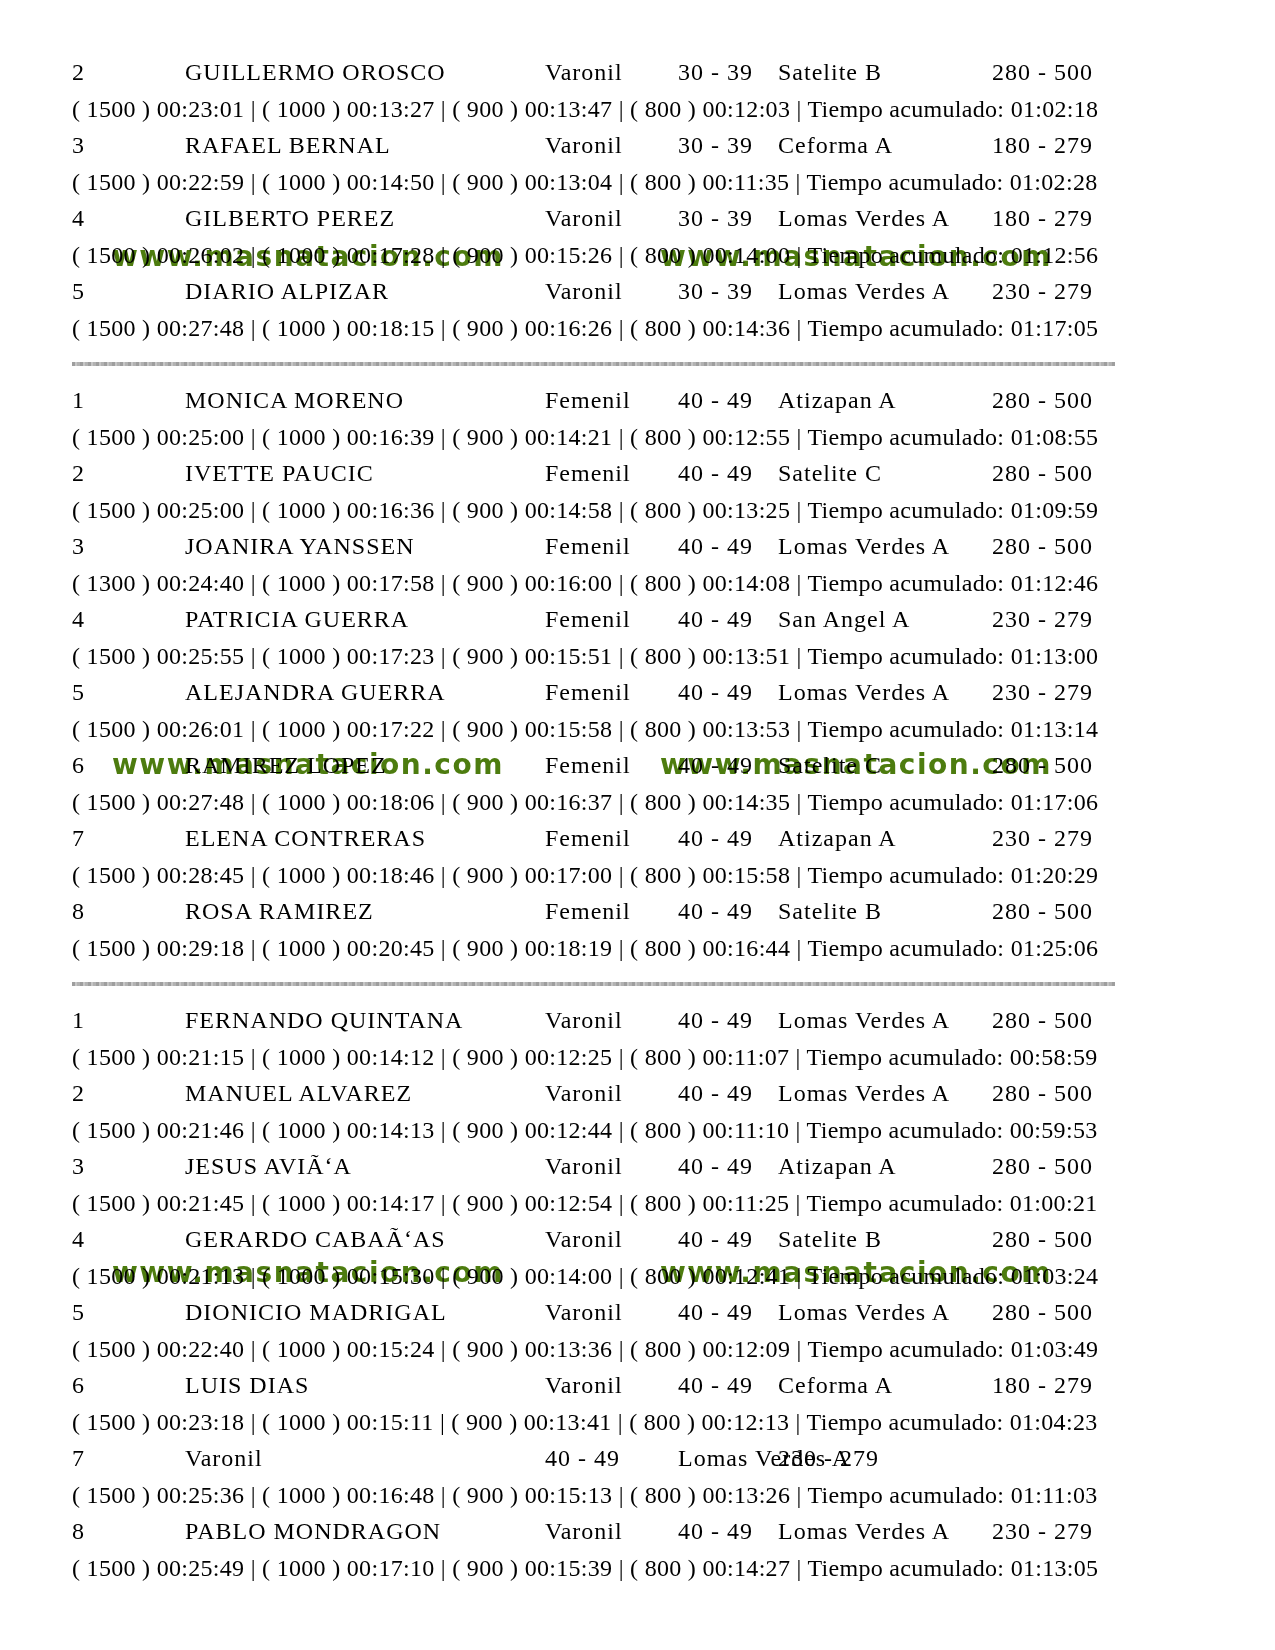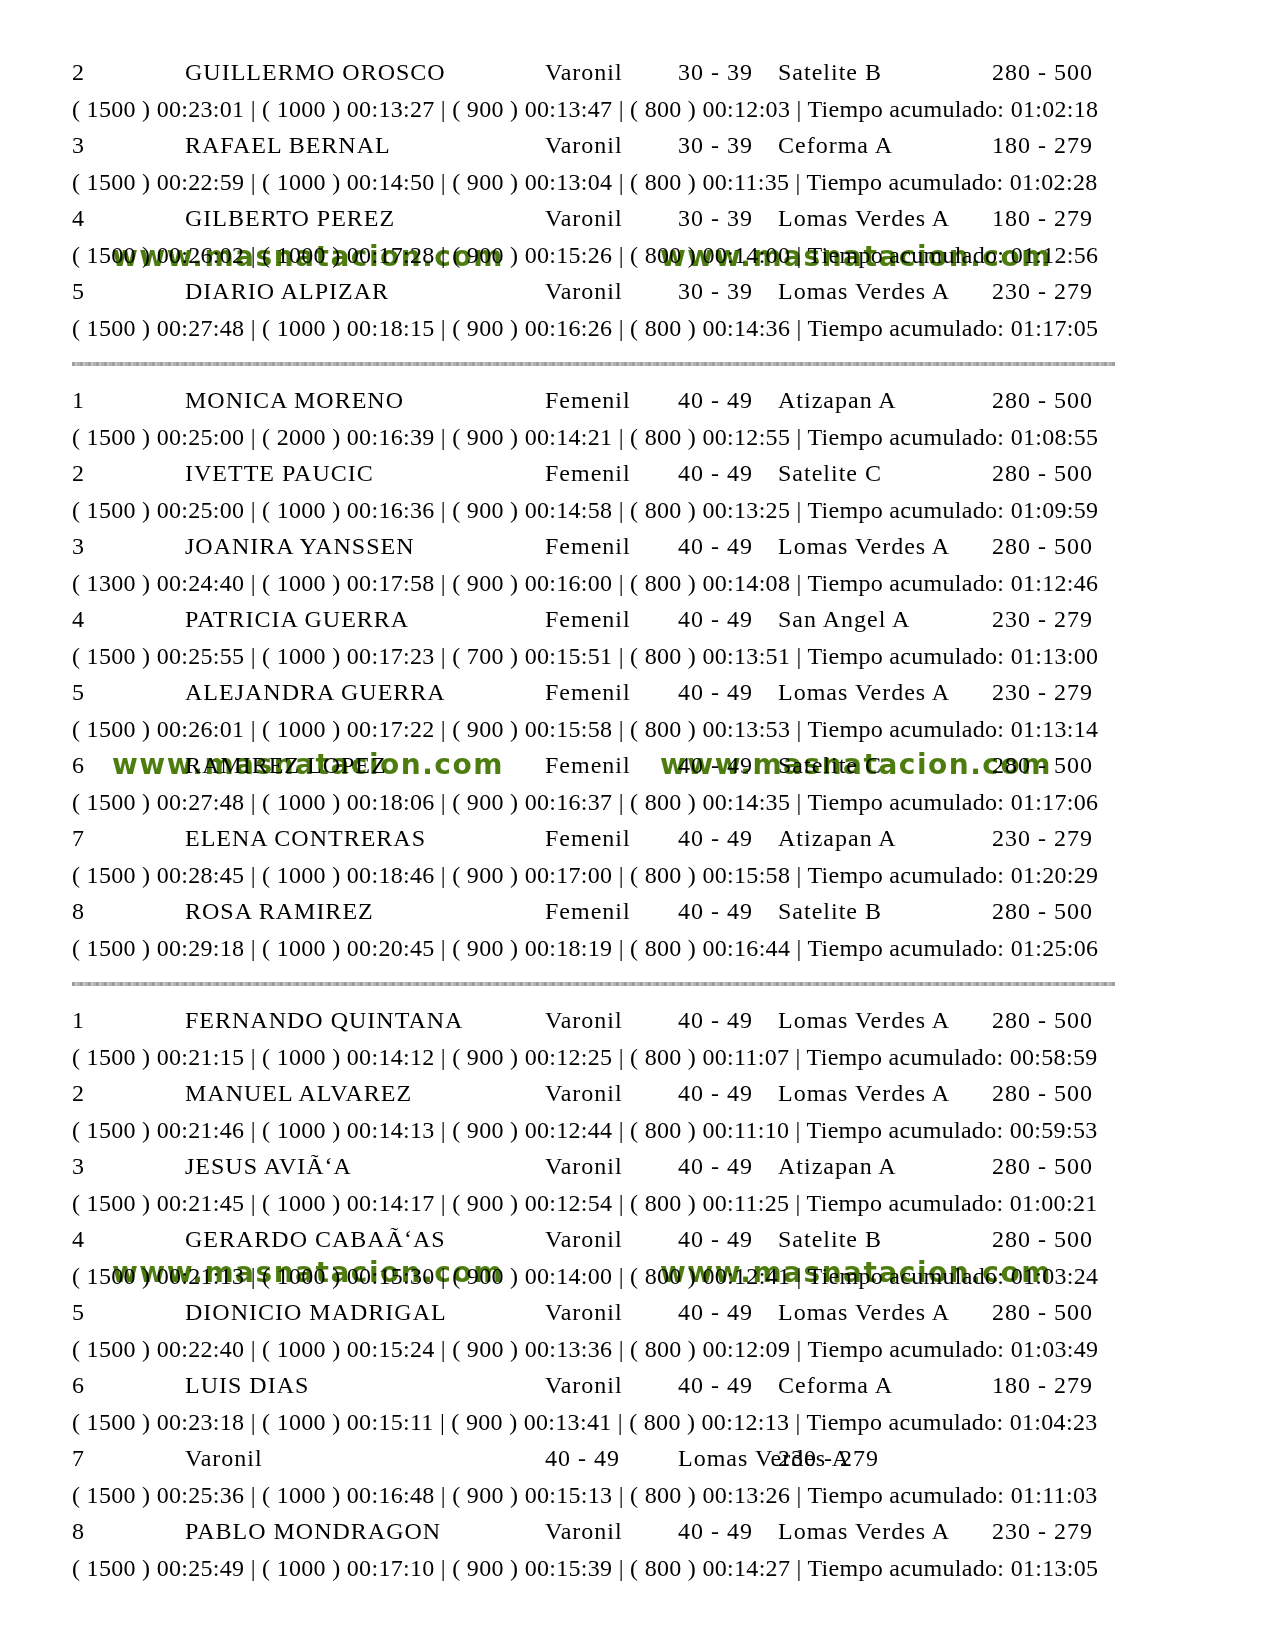--- a/index.html
+++ b/index.html
@@ -96,21 +96,21 @@
       <div class="row-b">( 1500 ) 00:27:48 | ( 1000 ) 00:18:15 | ( 900 ) 00:16:26 | ( 800 ) 00:14:36 | Tiempo acumulado: 01:17:05</div>
       <div class="divider"></div>
       <div class="row-a">
         <span>1</span>
         <span>MONICA MORENO</span>
         <span>Femenil</span>
         <span>40 - 49</span>
         <span>Atizapan A</span>
         <span>280 - 500</span>
       </div>
-      <div class="row-b">( 1500 ) 00:25:00 | ( 2000 ) 00:16:39 | ( 900 ) 00:14:21 | ( 800 ) 00:12:55 | Tiempo acumulado: 01:08:55</div>
+      <div class="row-b">( 1500 ) 00:25:00 | ( 1000 ) 00:16:39 | ( 900 ) 00:14:21 | ( 800 ) 00:12:55 | Tiempo acumulado: 01:08:55</div>
       <div class="row-a">
         <span>2</span>
         <span>IVETTE PAUCIC</span>
         <span>Femenil</span>
         <span>40 - 49</span>
         <span>Satelite C</span>
         <span>280 - 500</span>
       </div>
       <div class="row-b">( 1500 ) 00:25:00 | ( 1000 ) 00:16:36 | ( 900 ) 00:14:58 | ( 800 ) 00:13:25 | Tiempo acumulado: 01:09:59</div>
       <div class="row-a">
@@ -123,21 +123,21 @@
       </div>
       <div class="row-b">( 1300 ) 00:24:40 | ( 1000 ) 00:17:58 | ( 900 ) 00:16:00 | ( 800 ) 00:14:08 | Tiempo acumulado: 01:12:46</div>
       <div class="row-a">
         <span>4</span>
         <span>PATRICIA GUERRA</span>
         <span>Femenil</span>
         <span>40 - 49</span>
         <span>San Angel A</span>
         <span>230 - 279</span>
       </div>
-      <div class="row-b">( 1500 ) 00:25:55 | ( 1000 ) 00:17:23 | ( 700 ) 00:15:51 | ( 800 ) 00:13:51 | Tiempo acumulado: 01:13:00</div>
+      <div class="row-b">( 1500 ) 00:25:55 | ( 1000 ) 00:17:23 | ( 900 ) 00:15:51 | ( 800 ) 00:13:51 | Tiempo acumulado: 01:13:00</div>
       <div class="row-a">
         <span>5</span>
         <span>ALEJANDRA GUERRA</span>
         <span>Femenil</span>
         <span>40 - 49</span>
         <span>Lomas Verdes A</span>
         <span>230 - 279</span>
       </div>
       <div class="row-b">( 1500 ) 00:26:01 | ( 1000 ) 00:17:22 | ( 900 ) 00:15:58 | ( 800 ) 00:13:53 | Tiempo acumulado: 01:13:14</div>
       <div class="row-a">

